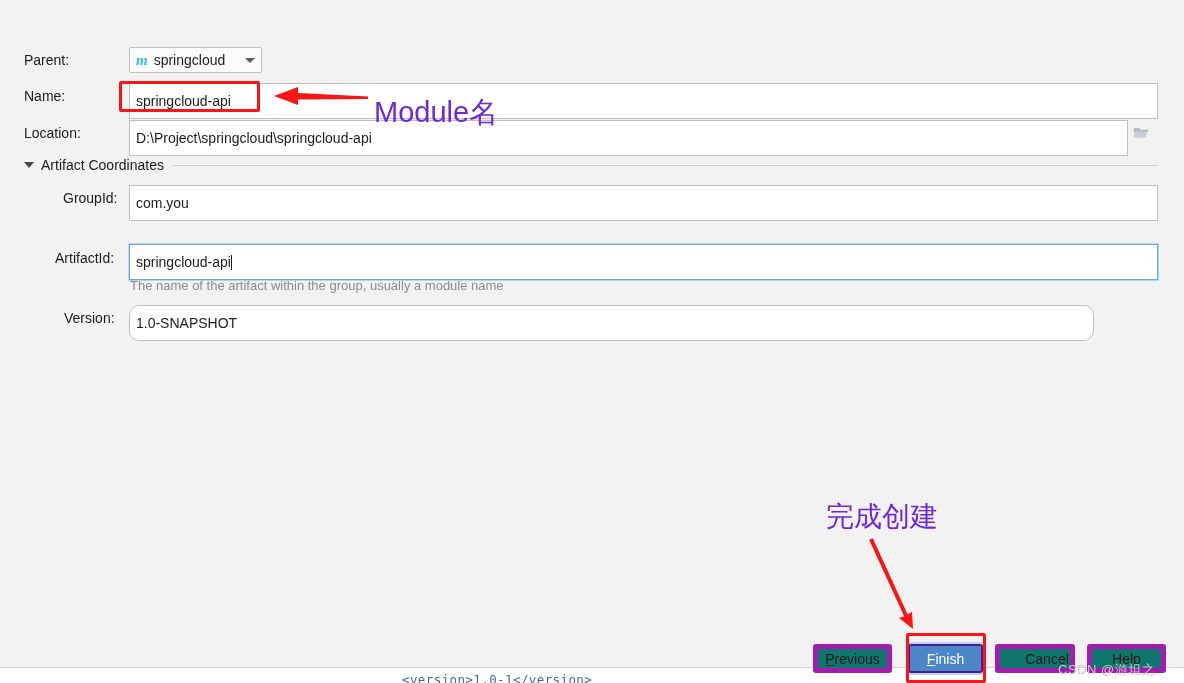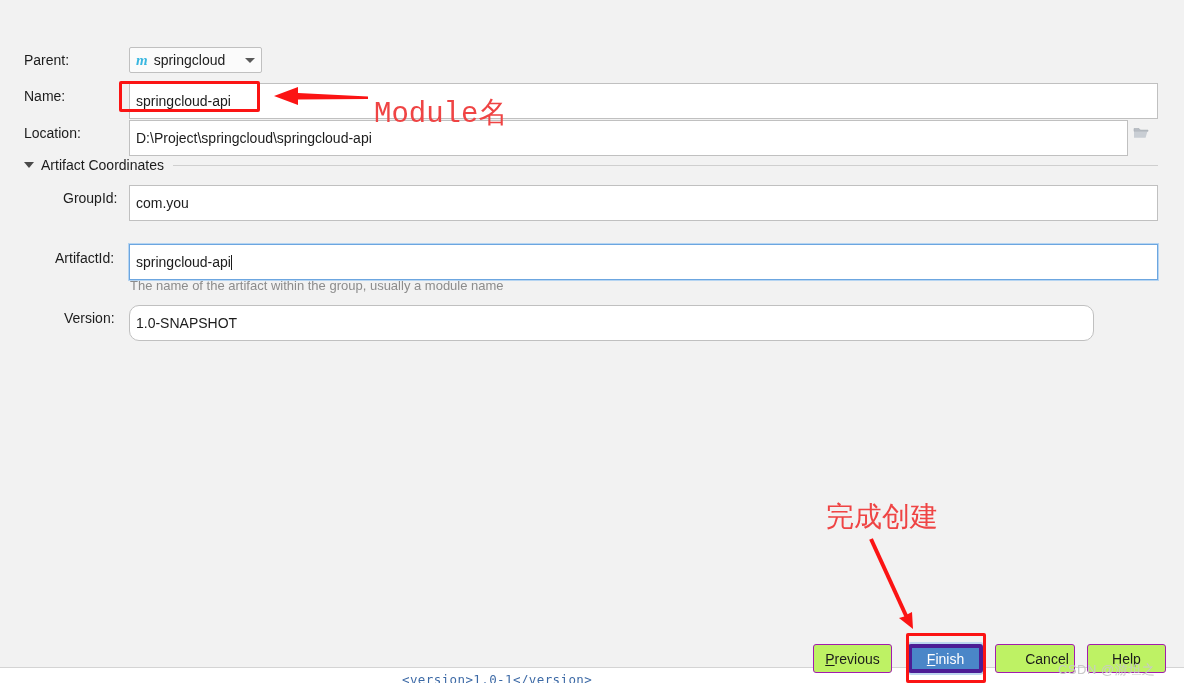--- a/index.html
+++ b/index.html
@@ -163,44 +163,44 @@
     width: 1px; height: 15px;
     background: #1c1c1c;
     margin-left: 0px;
     vertical-align: -3px;
   }
 
   
   .btn {
     position: absolute;
     height: 29px;
-    background: #bef264;
-    border: 1px solid #a21caf;
+    background: #0f766e;
+    border: 5px solid #a21caf;
     border-radius: 3px;
     display: flex; align-items: center; justify-content: center;
     font-size: 14px; color: #1c1c1c;
     cursor: default;
   }
   .btn.primary {
     background: #4a86c8;
-    border: 4px solid #4c1d95;
+    border: 2px solid #4c1d95;
     color: #ffffff;
     box-shadow: 0 0 0 2px #bcd6ef;
   }
   .btn .mn { text-decoration: underline; }
 
   
   .anno { position: absolute; pointer-events: none; }
   .anno-box {
     border: 3px solid #fb1414;
     border-radius: 2px;
   }
   .anno-text {
-    color: #ef4444;
-    font-family: Liberation Mono, monospace;
+    color: #6d28d9;
+    font-family: Liberation Sans, sans-serif;
     white-space: nowrap;
     text-align: right;
   }
 
   
   #watermark {
     position: absolute; left: 1058px; top: 661px;
     font-size: 13px; color: #c9c9c9;
     letter-spacing: 0.5px; white-space: nowrap;
   }

